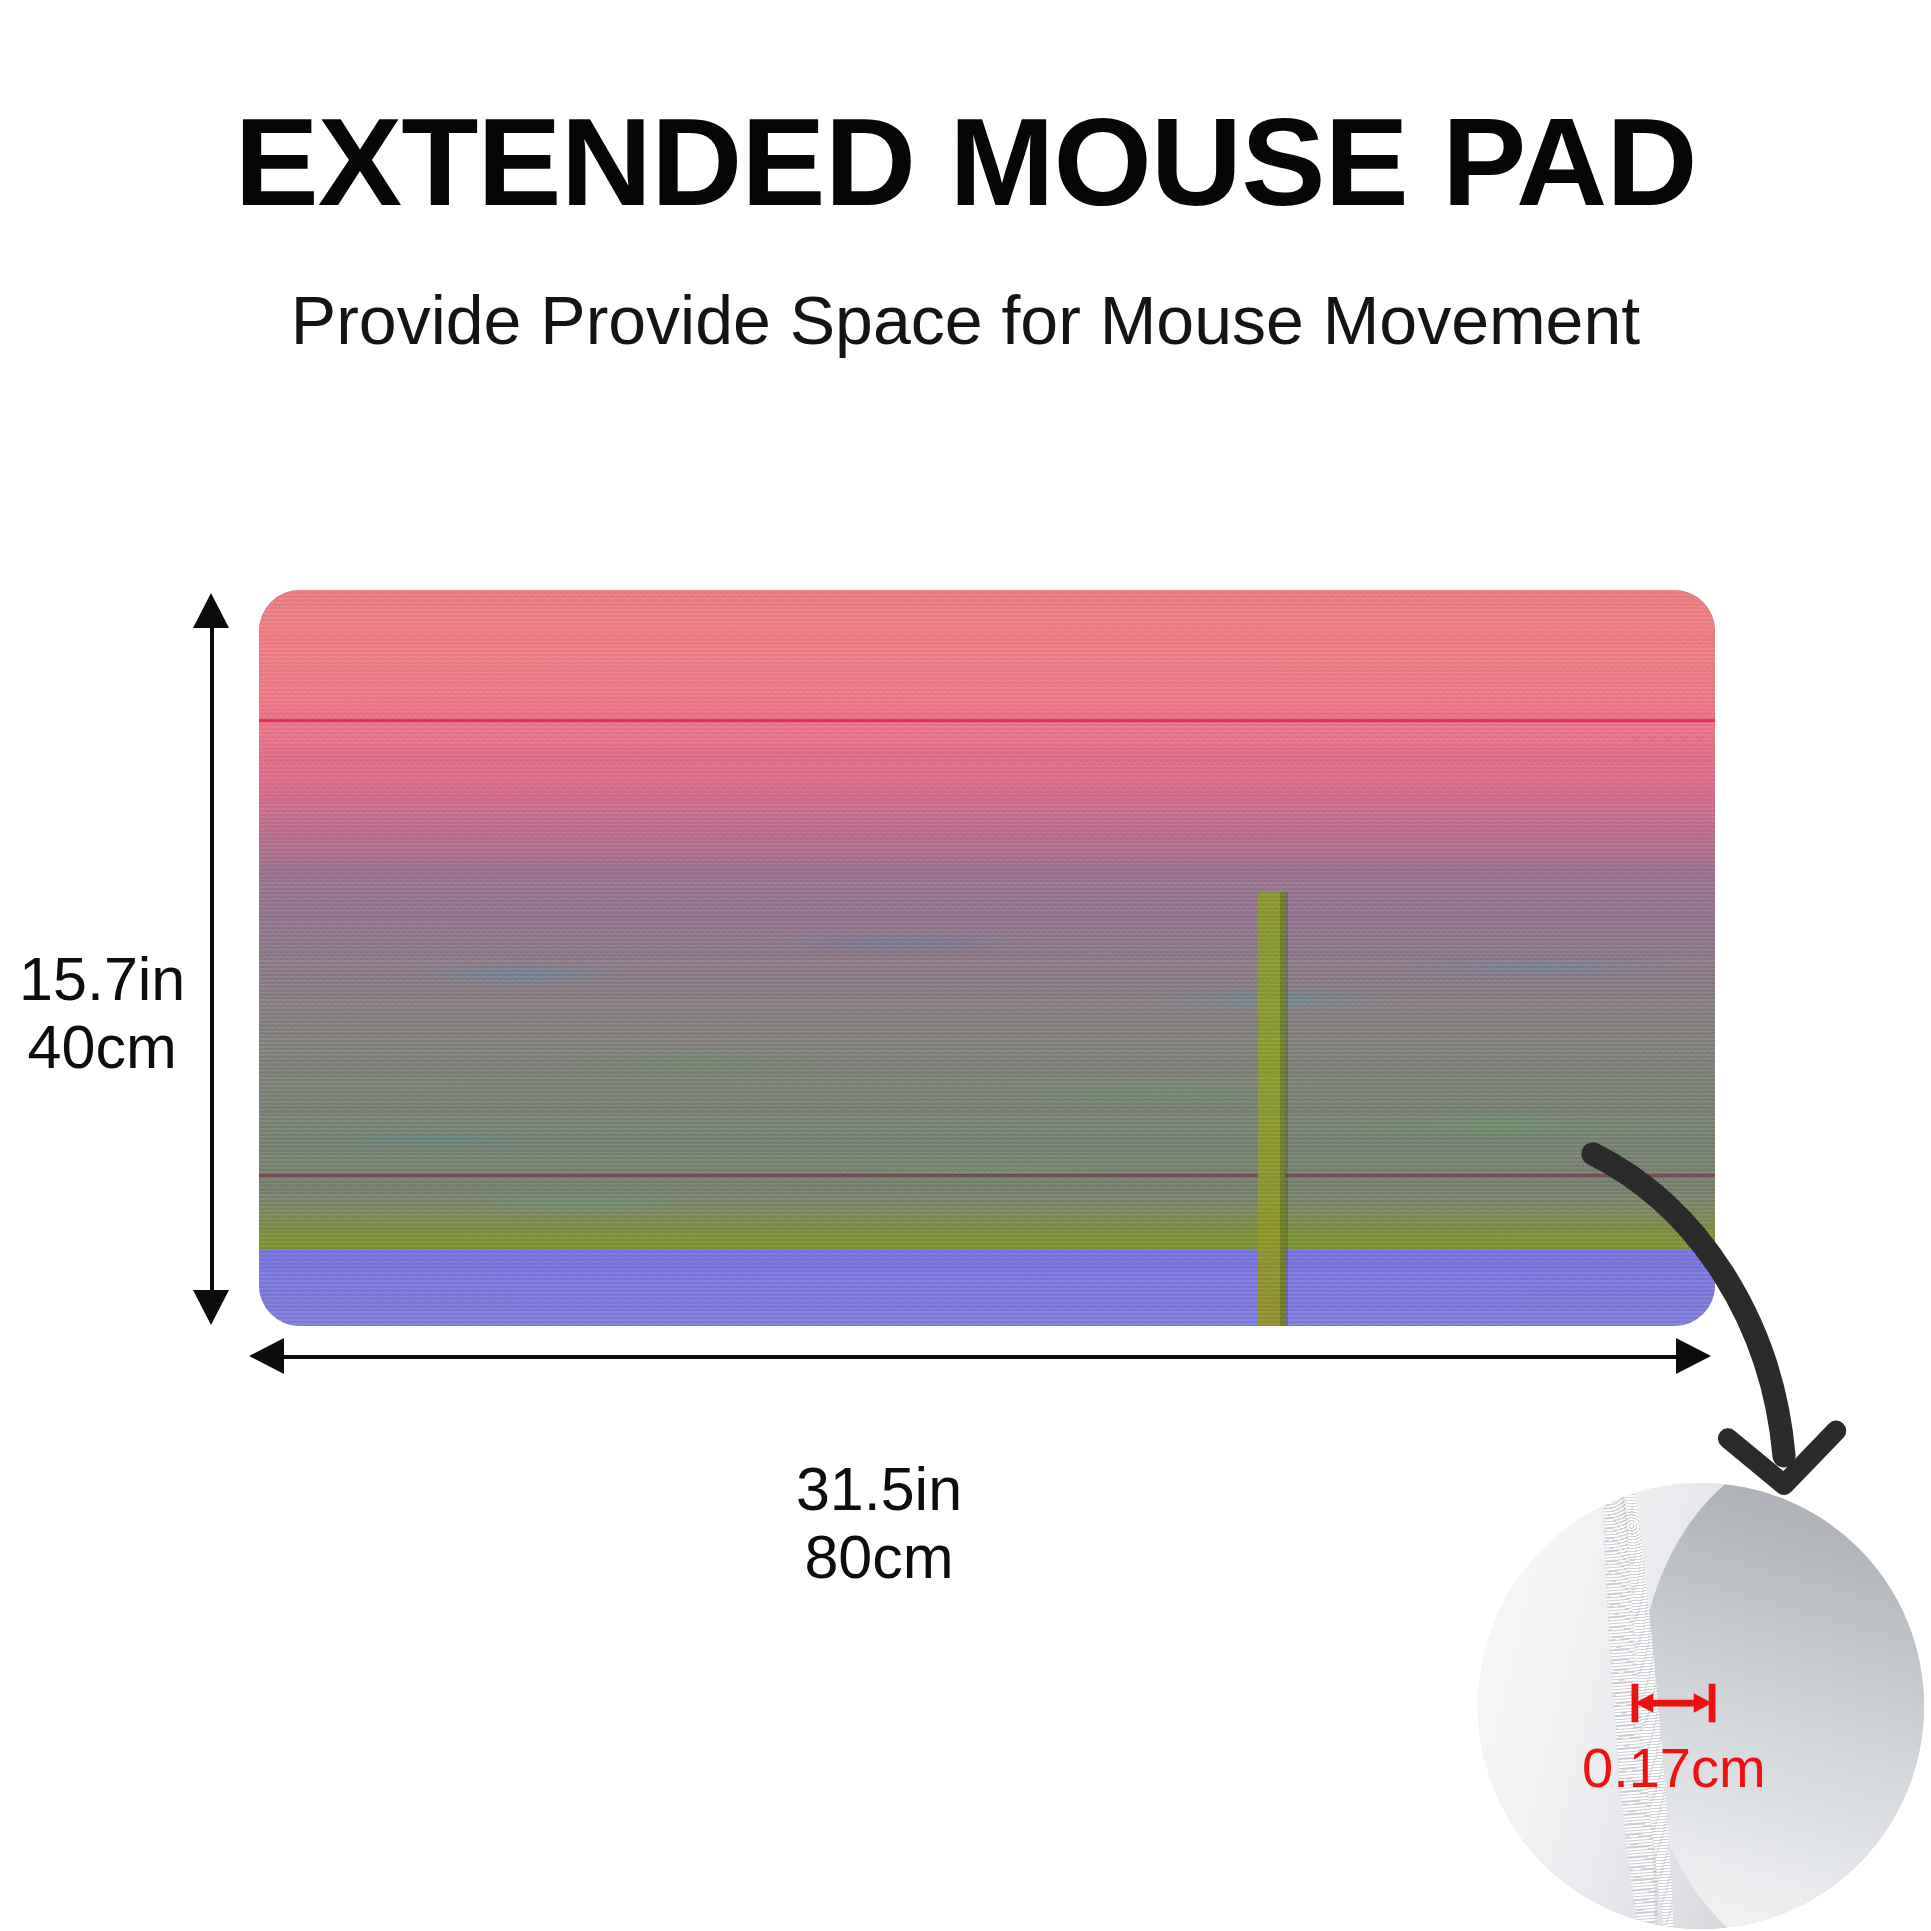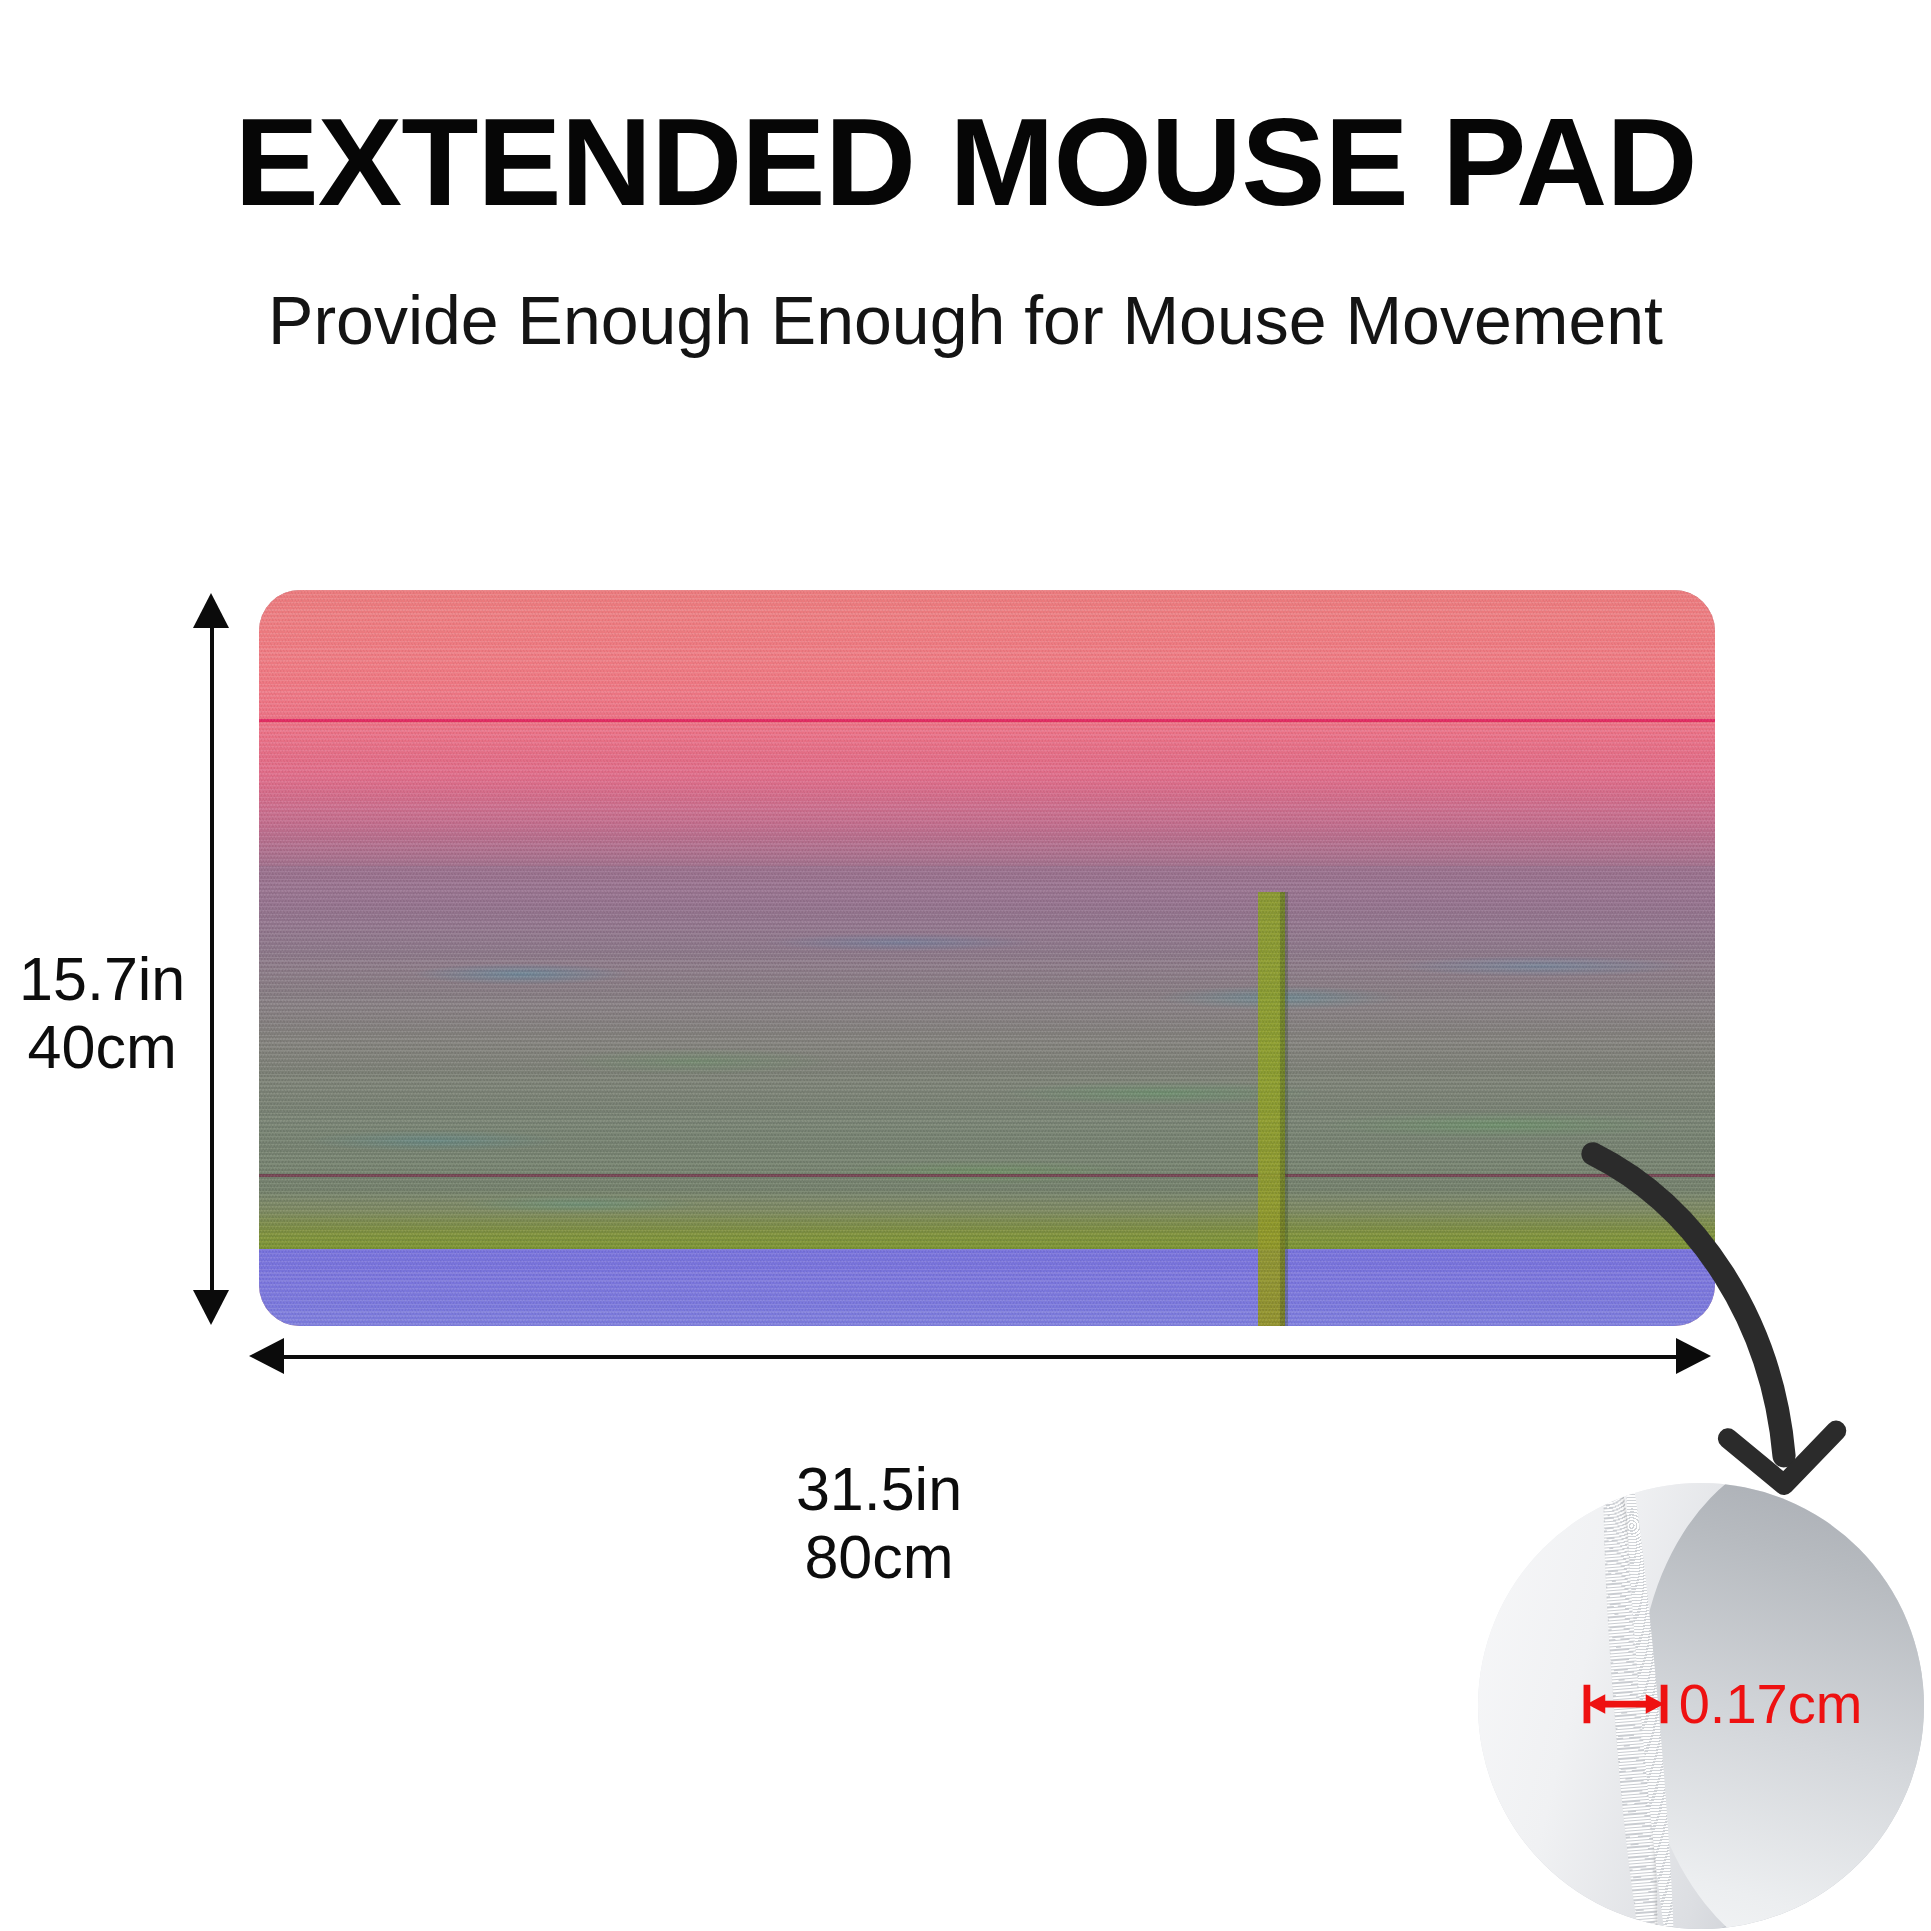--- a/index.html
+++ b/index.html
@@ -309,36 +309,37 @@
       repeating-radial-gradient(circle at 40% 12%, #ffffff 0 1.7px, #cfd2d6 1.7px 2.9px);
     opacity: .95;
   }
   #thickness-callout {
     position: absolute;
     left: 104px;
     top: 193px;
     display: flex;
     align-items: center;
     gap: 9.7px;
+    flex-direction: column;
   }
   #thickness-marker { flex: 0 0 auto; }
   #thickness-text {
     font-size: 56px;
     line-height: 56px;
     font-weight: 400;
     color: #ee1111;
     white-space: nowrap;
   }
 </style>
 </head>
 <body>
 
 <div id="header">
   <h1 id="title">EXTENDED MOUSE PAD</h1>
-  <p id="subtitle">Provide Enough Enough for Mouse Movement</p>
+  <p id="subtitle">Provide Provide Space for Mouse Movement</p>
 </div>
 
 <div id="pad-wrap">
   <div id="pad">
     <div class="pad-layer" id="sky"></div>
     <div class="pad-layer" id="sea-upper"></div>
     <div class="pad-layer" id="sea-lower"></div>
     <div class="pad-layer" id="shore"></div>
     <div class="pad-layer" id="water-bottom"></div>
     <div id="sea-mottle"></div>

